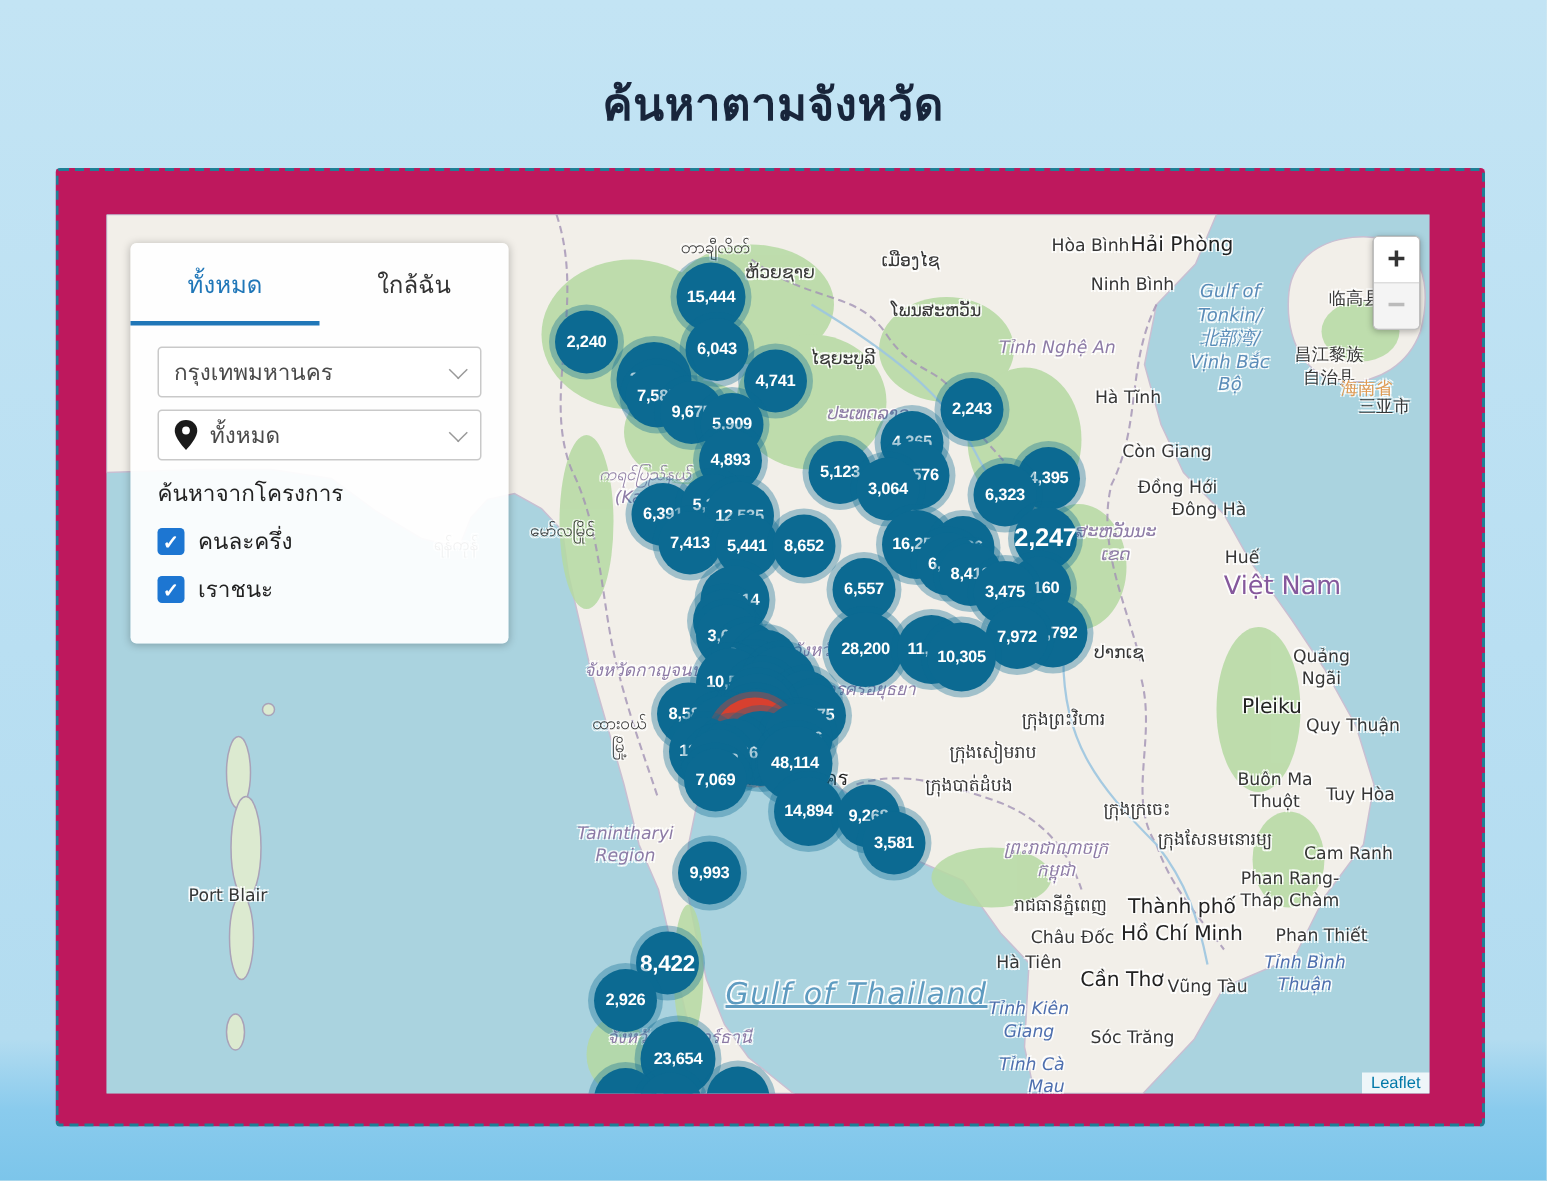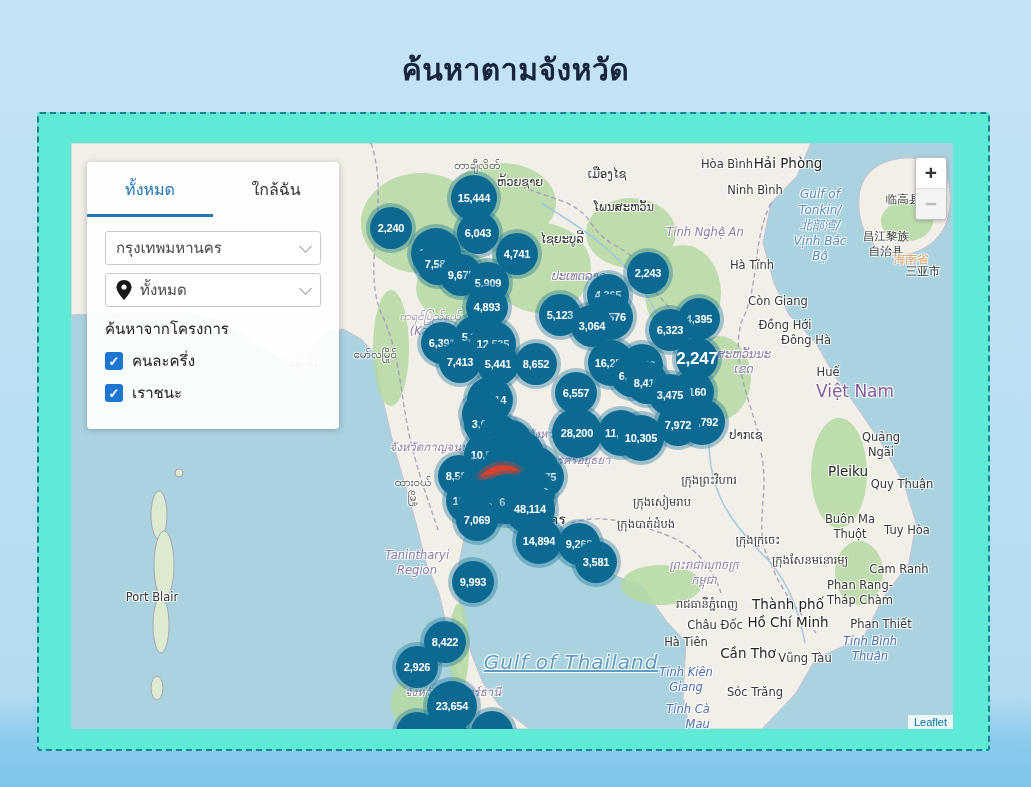--- a/index.html
+++ b/index.html
@@ -7,21 +7,21 @@
     width:1031px;height:787px;overflow:hidden;position:relative;
     font-family:"Liberation Sans",sans-serif;
     background:linear-gradient(180deg,#c3e4f4 0%,#b9dff2 55%,#b3dcf0 88%,#8acbed 94%,#7cc5ea 100%);
   }
   .page-title{
     position:absolute;left:0;top:26px;width:100%;text-align:center;
     font-size:30px;font-weight:bold;color:#18253b;letter-spacing:.5px;
   }
   .card{
     position:absolute;left:37px;top:112px;width:953px;height:639px;
-    background:#5eead4;border:2px dashed #1f7f95;border-radius:3px;box-sizing:border-box;
+    background:#be185d;border:2px dashed #1f7f95;border-radius:3px;box-sizing:border-box;
   }
   .map{
     position:absolute;left:32px;top:29px;width:882px;height:586px;
     background:#aad3df;overflow:hidden;cursor:grab;
   }
   .map svg.bg{position:absolute;left:0;top:0;}
   .lbl{
     position:absolute;transform:translate(-50%,-50%);
     white-space:pre;text-align:center;color:#363636;font-size:11.5px;line-height:1.3;
     font-family:"DejaVu Sans",sans-serif;
@@ -267,21 +267,21 @@
         <div class="marker" style="height: 46px; width: 46px; left: 461px; top: 349px; font-size: 11px;">10,896</div>
         <div class="marker" style="height: 46px; width: 46px; left: 398px; top: 358px; font-size: 11px;">12,610</div>
         <div class="marker" style="height: 46px; width: 46px; left: 418px; top: 359px; font-size: 11px;">12,066</div>
         <div class="marker" style="height: 42px; width: 42px; left: 408px; top: 364px; font-size: 11px;">3,382</div>
         <div class="marker" style="height: 50px; width: 50px; left: 459px; top: 366px; font-size: 11px;">48,114</div>
         <div class="marker" style="height: 42px; width: 42px; left: 406px; top: 377px; font-size: 11px;">7,069</div>
         <div class="marker" style="height: 46px; width: 46px; left: 468px; top: 398px; font-size: 11px;">14,894</div>
         <div class="marker" style="height: 42px; width: 42px; left: 508px; top: 401px; font-size: 11px;">9,268</div>
         <div class="marker" style="height: 42px; width: 42px; left: 525px; top: 419px; font-size: 11px;">3,581</div>
         <div class="marker" style="height: 42px; width: 42px; left: 402px; top: 439px; font-size: 11px;">9,993</div>
-        <div class="marker" style="height: 42px; width: 42px; left: 374px; top: 499px; font-size: 11px;">8,422</div>
+        <div class="marker" style="height: 42px; width: 42px; left: 374px; top: 499px; font-size: 15px;">8,422</div>
         <div class="marker" style="height: 42px; width: 42px; left: 346px; top: 524px; font-size: 11px;">2,926</div>
         <div class="marker" style="height: 50px; width: 50px; left: 381px; top: 563px; font-size: 11px;">23,654</div>
         <div class="marker" style="height: 42px; width: 42px; left: 346px; top: 590px; font-size: 11px;"></div>
         <div class="marker" style="height: 42px; width: 42px; left: 376px; top: 593px; font-size: 11px;"></div>
         <div class="marker" style="height: 42px; width: 42px; left: 421px; top: 589px; font-size: 11px;"></div>
       </div>
 
     <div class="panel">
       <div class="tabs">
         <div class="tab active">ทั้งหมด</div>

